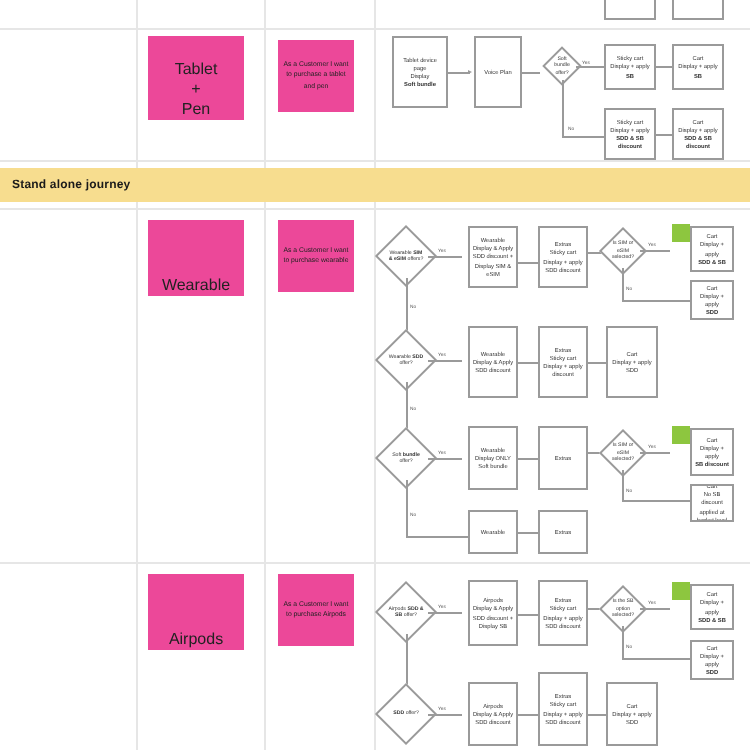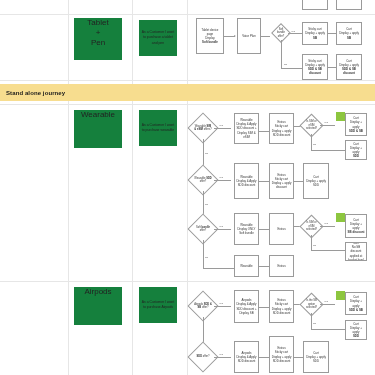--- a/index.html
+++ b/index.html
@@ -11,22 +11,22 @@
     position:relative;
   }
   .board{position:absolute;left:0;top:0;width:375px;height:375px;}
 
   
   .vrule{position:absolute;top:0;bottom:0;width:1px;background:#e6e6e6;}
   .hrule{position:absolute;left:0;right:0;height:1px;background:#e6e6e6;}
 
   
   .sticky{
-    position:absolute;background:#15803d;
-    display:flex;align-items:center;justify-content:flex-start;
+    position:absolute;background:#ec4899;
+    display:flex;align-items:center;justify-content:flex-end;
     text-align:center;line-height:1.25;
     color:#222;
   }
   .sticky.title{font-size:8px;}
   .sticky.story{font-size:3.4px;padding:2px;line-height:1.5;}
   .sticky.title .ln{display:block;}
 
   
   .banner{
     position:absolute;background:#f7dd8f;

